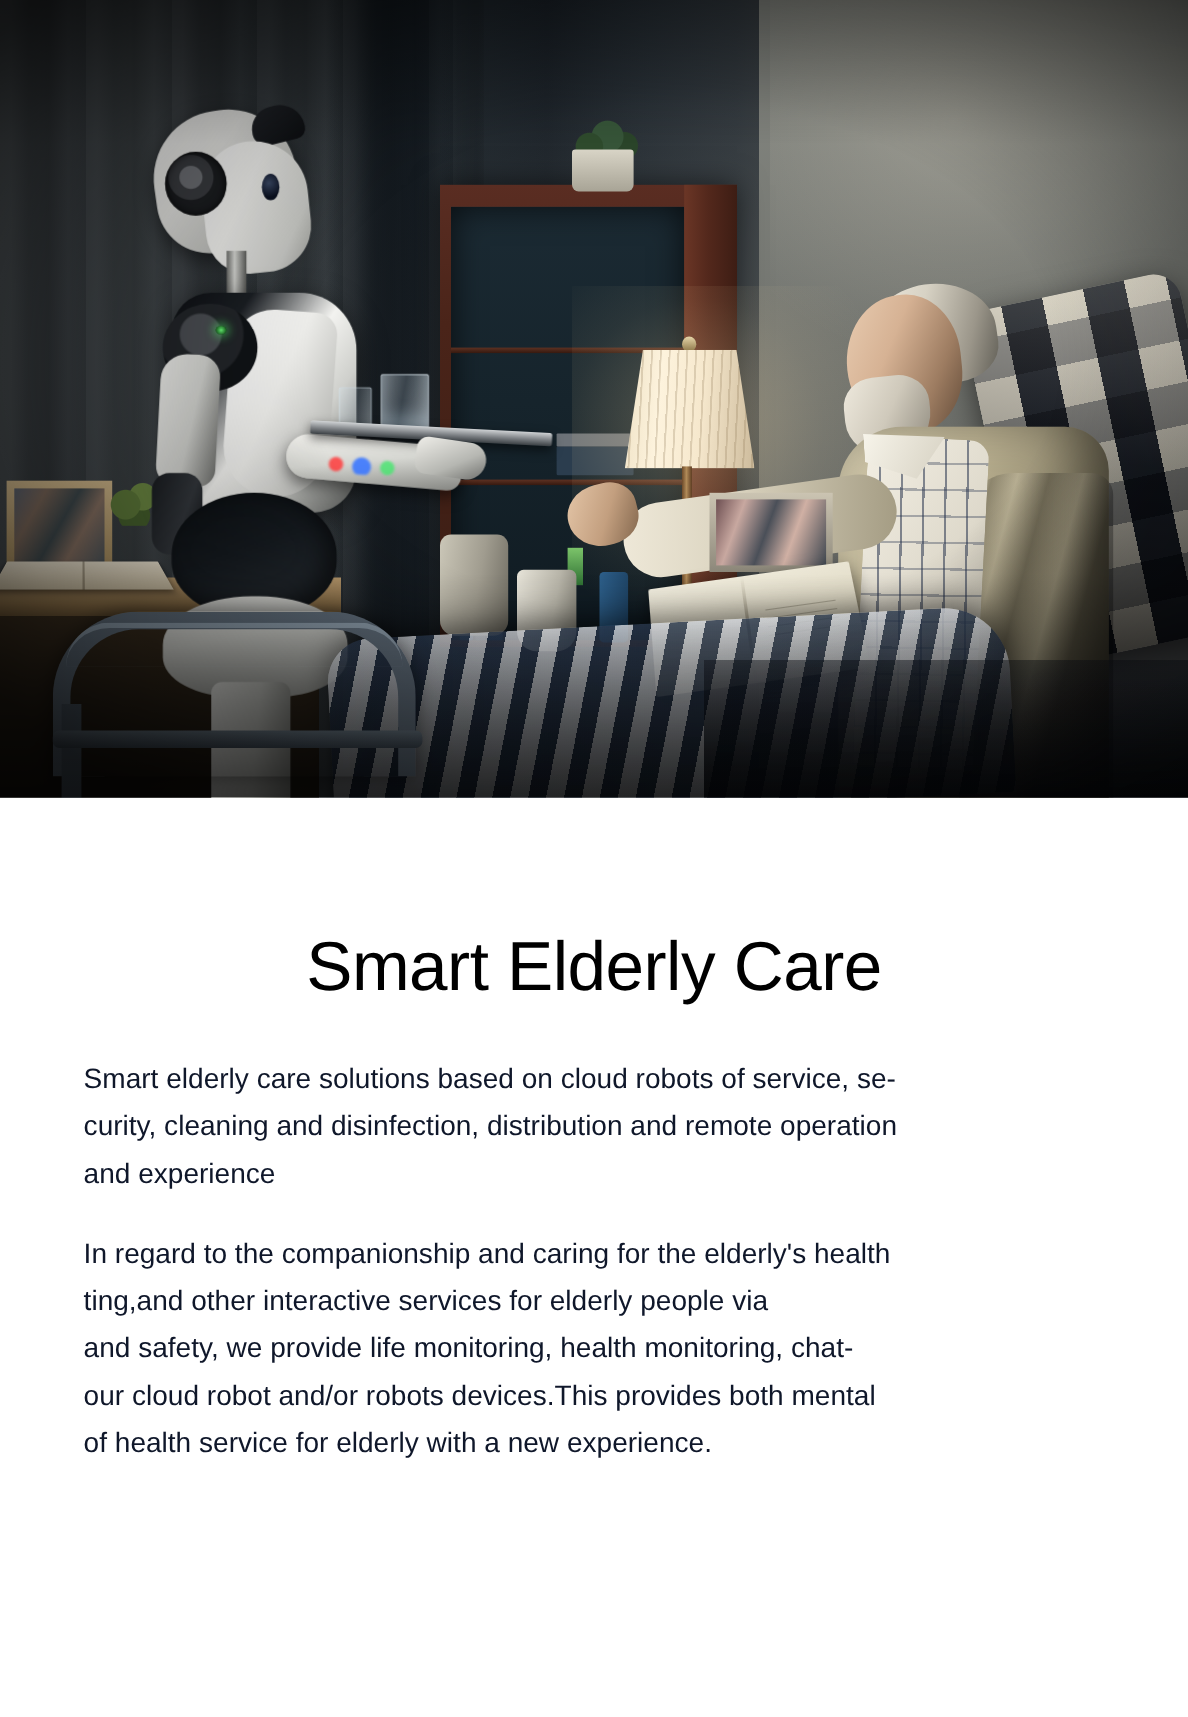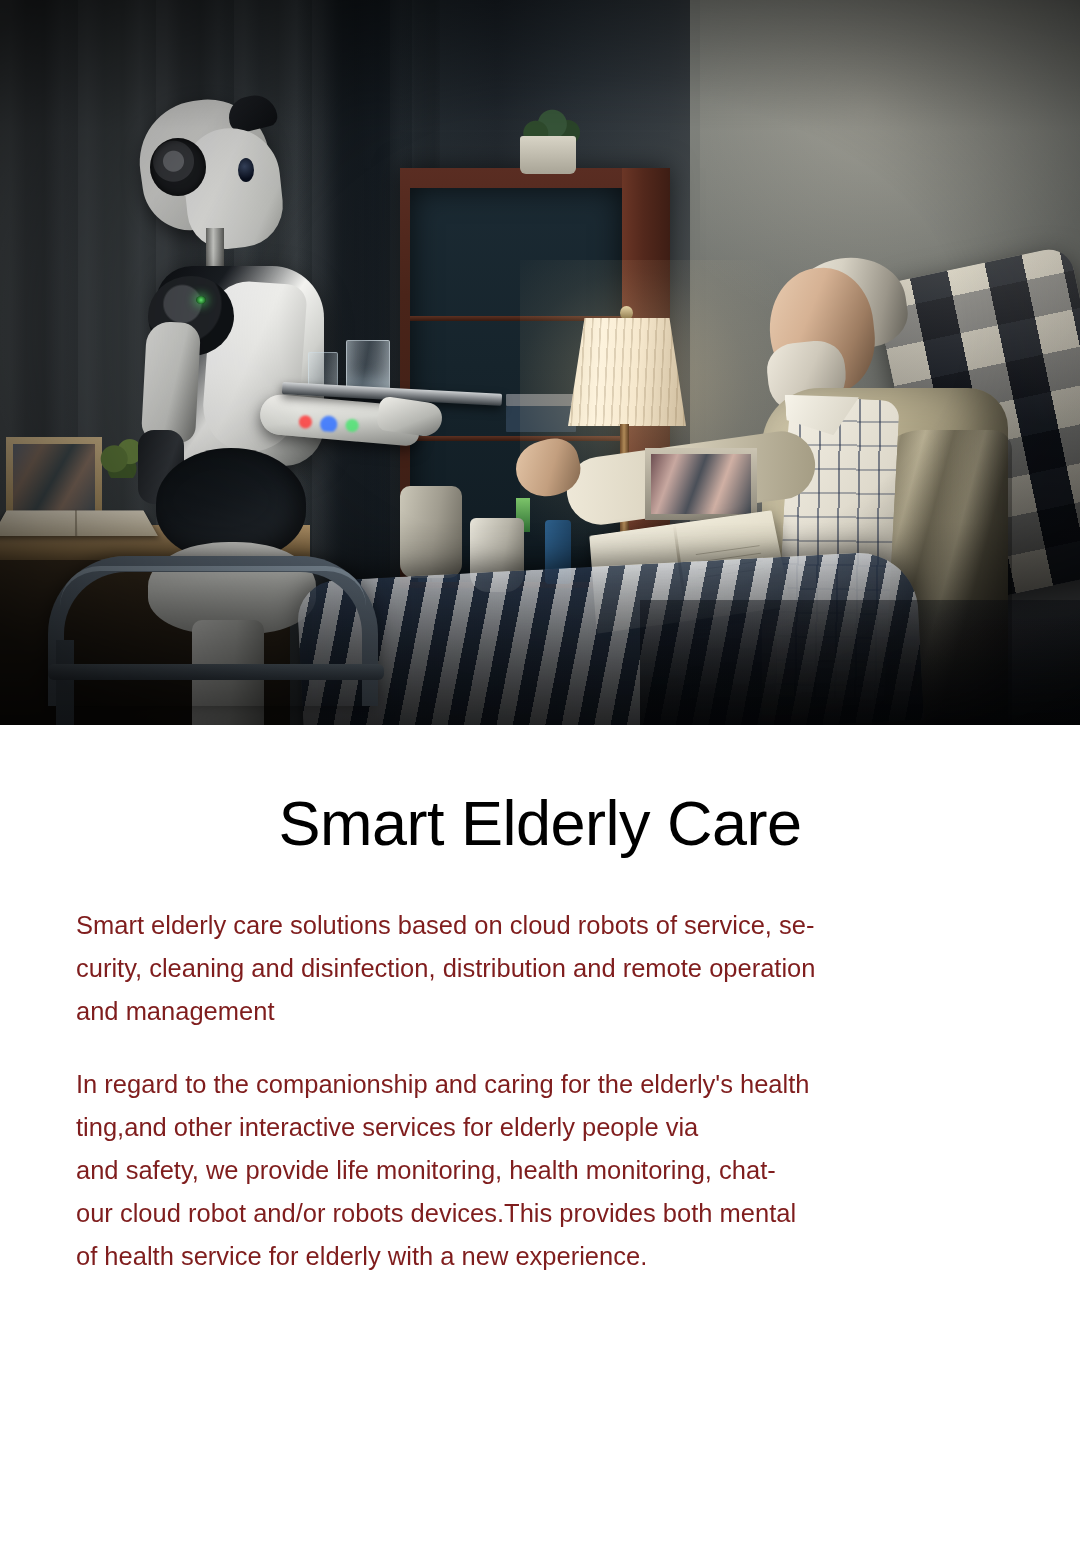--- a/index.html
+++ b/index.html
@@ -441,34 +441,34 @@
   .lamp-bloom {
     position:absolute; left:520px; top:260px; width:300px; height:300px;
     background:radial-gradient(circle at 38% 42%, rgba(255,226,170,0.30), rgba(255,226,170,0.08) 45%, rgba(255,226,170,0) 72%);
     pointer-events:none;
   }
 
   
   .content { position:absolute; top:725px; left:0; width:1080px; }
 
   .title {
-    margin-top:64px;
+    margin-top:120px;
     text-align:center;
     font-size:63px;
     font-weight:400;
     line-height:1.1;
     color:#000000;
     letter-spacing:-0.5px;
     font-family:"Liberation Sans", sans-serif;
   }
 
   .body-wrap { padding:0 76px 0 76px; margin-top:46px; }
 
   .para {
-    color:#7f1d1d;
+    color:#0f172a;
     font-size:25.5px;
     line-height:43px;
     font-weight:400;
     font-family:"Liberation Sans", sans-serif;
     text-align:left;
   }
   .para + .para { margin-top:30px; }
   .para .ln { display:block; white-space:pre; }
 </style>
 </head>
@@ -574,21 +574,21 @@
 
   <div class="content">
 
     <h1 class="title">Smart Elderly Care</h1>
 
     <div class="body-wrap">
 
       <p class="para">
         <span class="ln">Smart elderly care solutions based on cloud robots of service, se-</span>
         <span class="ln">curity, cleaning and disinfection, distribution and remote operation</span>
-        <span class="ln">and management</span>
+        <span class="ln">and experience</span>
       </p>
 
       <p class="para">
         <span class="ln">In regard to the companionship and caring for the elderly's health</span>
         <span class="ln">ting,and other interactive services for elderly people via</span>
         <span class="ln">and safety, we provide life monitoring, health monitoring, chat-</span>
         <span class="ln">our cloud robot and/or robots devices.This provides both mental</span>
         <span class="ln">of health service for elderly with a new experience.</span>
       </p>
 

